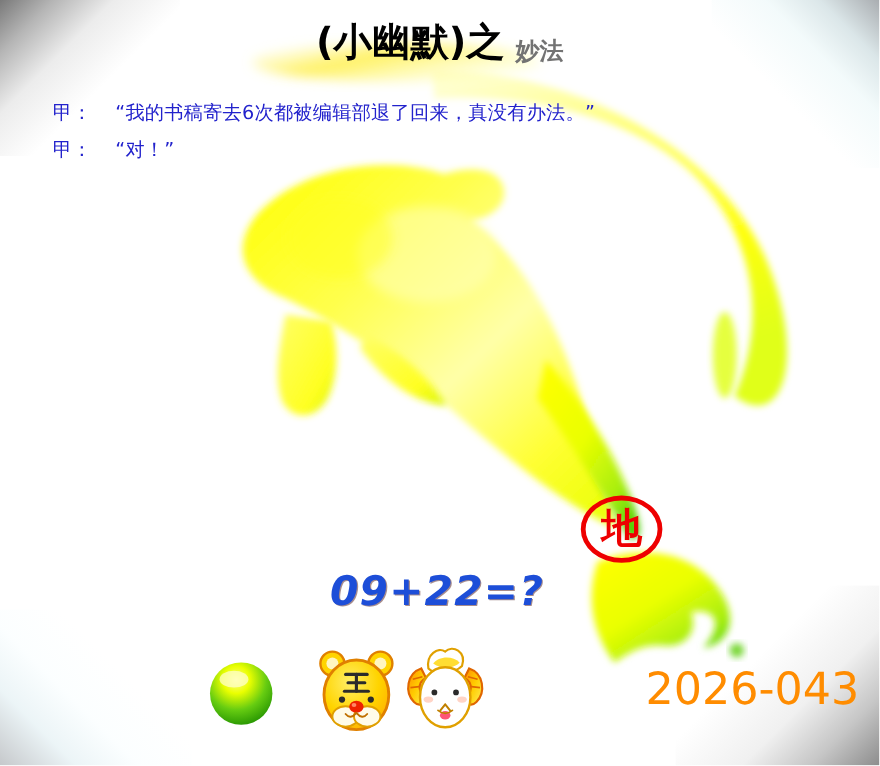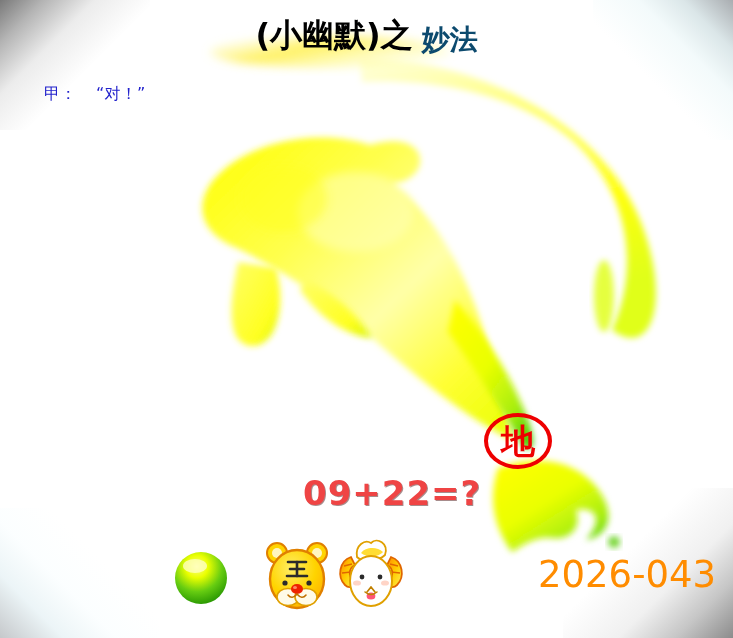--- a/index.html
+++ b/index.html
@@ -68,23 +68,23 @@
     text-align: center;
     white-space: nowrap;
   }
   .title-main {
     font-size: 32px;
     font-weight: bold;
     color: #000000;
     letter-spacing: 0px;
   }
   .title-sub {
-    font-size: 28px;
+    font-size: 20px;
     font-weight: bold;
-    color: #0c4a6e;
+    color: #737373;
     margin-left: 9px;
     position: relative;
     top: 3px;
   }
 
   
   #dialogue {
     position: absolute;
     left: 44px;
     top: 78px;
@@ -128,25 +128,25 @@
     line-height: 1;
   }
 
   
   #formula {
     position: absolute;
     left: 275px;
     top: 473px;
     font-size: 34px;
     font-weight: bold;
-    color: #ef4444;
+    font-style: italic;
+    color: #1d4ed8;
     letter-spacing: 1px;
     text-shadow: 1px 1px 0 rgba(60,0,0,0.45);
     white-space: nowrap;
-    margin-left: 28px;
   }
 
   
   #issue-number {
     position: absolute;
     left: 538px;
     top: 553px;
     font-size: 37px;
     font-weight: normal;
     color: #ff8c00;
@@ -235,20 +235,23 @@
   <div class="corner" id="corner-tl"></div>
   <div class="corner" id="corner-tr"></div>
   <div class="corner" id="corner-bl"></div>
   <div class="corner" id="corner-br"></div>
 
   <div id="title-row">
     <span class="title-main">(小幽默)之</span><span class="title-sub">妙法</span>
   </div>
 
   <div id="dialogue">
+    <div class="dline">
+      <span class="speaker">甲：</span><span class="quote">“我的书稿寄去6次都被编辑部退了回来，真没有办法。”</span>
+    </div>
     <div class="dline">
       <span class="speaker">甲：</span><span class="quote">“对！”</span>
     </div>
   </div>
 
   <div id="seal">
     <div id="seal-ring"></div>
     <div id="seal-char">地</div>
   </div>
 

